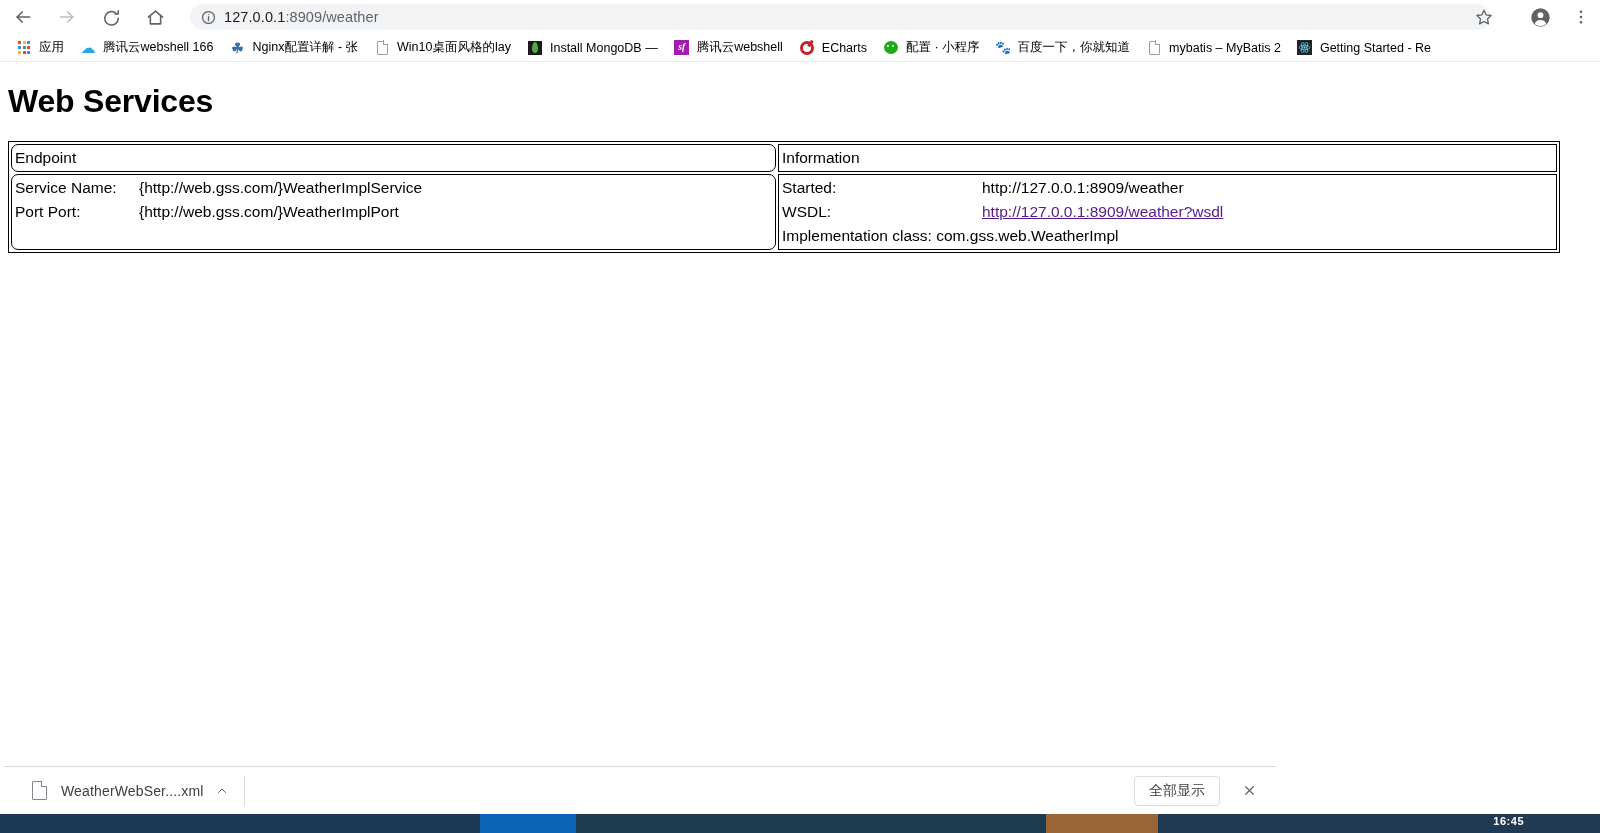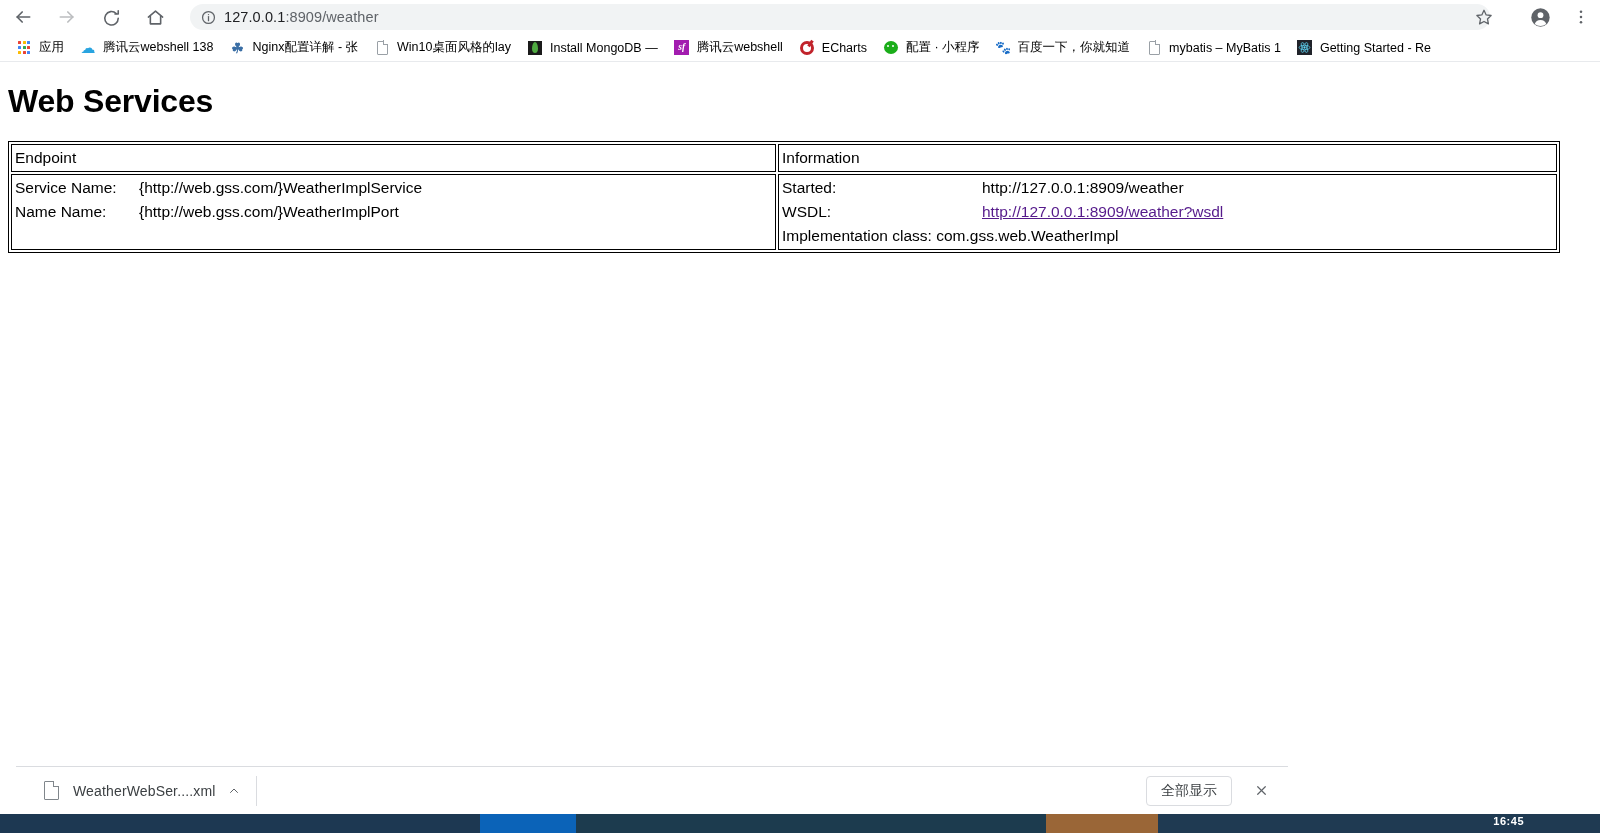--- a/index.html
+++ b/index.html
@@ -170,34 +170,34 @@
   }
   table.ws-table td {
     border: 1px solid #000000;
     vertical-align: top;
     font-family: "Liberation Sans", sans-serif;
     font-size: 15.5px;
     color: #000000;
     padding: 1px 3px;
     line-height: 1.55;
   }
-  td.col-endpoint  { width: 765px; }
+  td.col-endpoint  { width: 765px; border-radius: 7px; }
   td.col-info      { width: 779px; }
   td.body-cell     { height: 76px; padding-top: 9px; }
   .kv-row { display: flex; }
   .kv-key { width: 200px; flex: 0 0 auto; }
   a.wsdl-link {
     color: #551a8b;
     text-decoration: underline;
   }
 
   
   .download-shelf {
     position: absolute;
-    left: 16px; bottom: 19px;
+    left: 4px; bottom: 19px;
     width: 1272px; height: 48px;
     background: #ffffff;
     border-top: 1px solid #dadce0;
     display: flex;
     align-items: center;
     padding: 0 10px;
     z-index: 5;
   }
   .dl-item {
     display: flex;
@@ -367,21 +367,21 @@
           <i style="background:#fbbc05"></i>
             <i style="background:#ea4335"></i>
             <i style="background:#4285f4"></i>
         </span>
       </span>
       <span class="bm-label">应用</span>
     </div>
 
     <div class="bm">
       <span class="bm-ico ico-cloud">☁</span>
-      <span class="bm-label">腾讯云webshell 138</span>
+      <span class="bm-label">腾讯云webshell 166</span>
     </div>
 
     <div class="bm">
       <span class="bm-ico ico-nginx">☘</span>
       <span class="bm-label">Nginx配置详解 - 张</span>
     </div>
 
     <div class="bm">
       <span class="bm-ico">
           <span class="ico-doc"></span>
@@ -421,21 +421,21 @@
 
     <div class="bm">
       <span class="bm-ico ico-baidu">🐾</span>
       <span class="bm-label">百度一下，你就知道</span>
     </div>
 
     <div class="bm">
       <span class="bm-ico">
           <span class="ico-doc"></span>
         </span>
-      <span class="bm-label">mybatis – MyBatis 1</span>
+      <span class="bm-label">mybatis – MyBatis 2</span>
     </div>
 
     <div class="bm">
       <span class="bm-ico">
         <span class="ico-react">
           <svg width="13" height="13" viewBox="0 0 24 24" fill="none" stroke="#61dafb" stroke-width="1.3">
             <circle cx="12" cy="12" r="2.1" fill="#61dafb" stroke="none"></circle>
             <ellipse cx="12" cy="12" rx="10" ry="4"></ellipse>
             <ellipse cx="12" cy="12" rx="10" ry="4" transform="rotate(60 12 12)"></ellipse>
             <ellipse cx="12" cy="12" rx="10" ry="4" transform="rotate(120 12 12)"></ellipse>
@@ -457,21 +457,21 @@
         <td class="col-endpoint">Endpoint</td>
         <td class="col-info">Information</td>
       </tr>
       <tr>
         <td class="col-endpoint body-cell">
           <div class="kv-row">
             <span class="kv-key" style="width:124px">Service Name:</span>
             <span>{http://web.gss.com/}WeatherImplService</span>
           </div>
           <div class="kv-row">
-            <span class="kv-key" style="width:124px">Name Name:</span>
+            <span class="kv-key" style="width:124px">Port Port:</span>
             <span>{http://web.gss.com/}WeatherImplPort</span>
           </div>
         </td>
         <td class="col-info body-cell">
           <div class="kv-row">
             <span class="kv-key">Started:</span>
             <span>http://127.0.0.1:8909/weather</span>
           </div>
           <div class="kv-row">
             <span class="kv-key">WSDL:</span>

